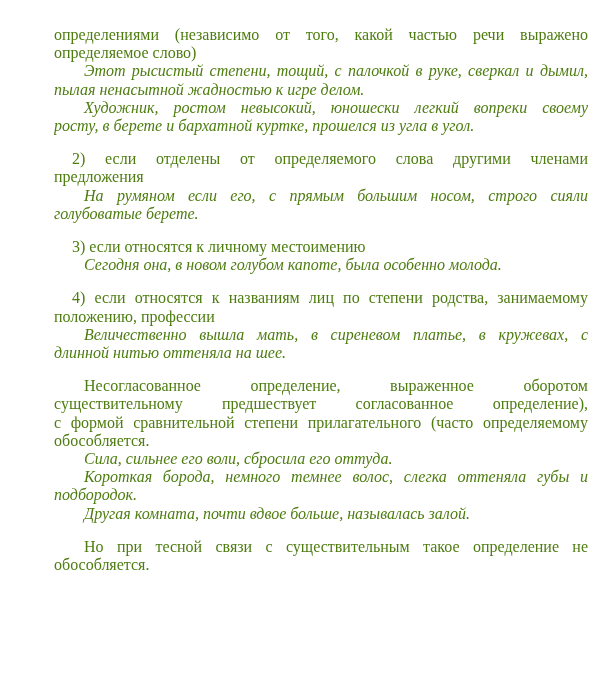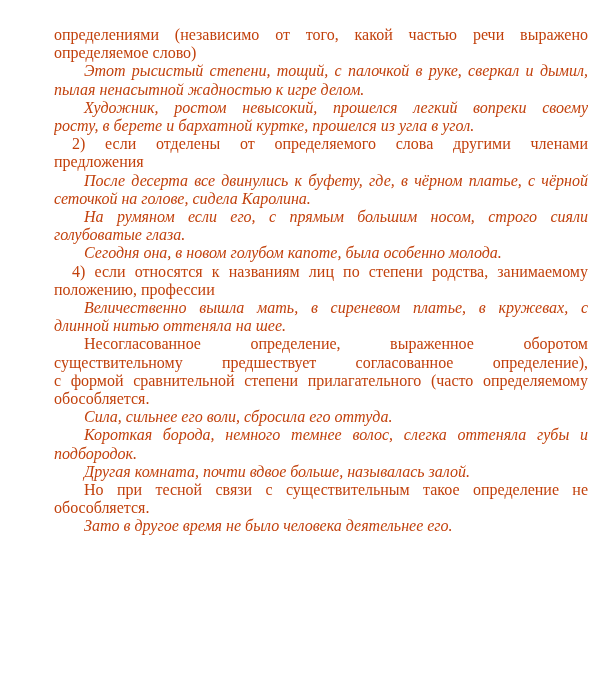--- a/index.html
+++ b/index.html
@@ -14,69 +14,68 @@
     width: 607px;
     height: 675px;
     padding: 26px 19px 0 54px;
     font-family: "Liberation Serif", "DejaVu Serif", serif;
     font-size: 16px;
     line-height: 18.2px;
     color: #000000;
     background: #ffffff;
   }
   .para { margin: 0; }
-  .section + .section { }
+  .section + .section { margin-top: 15px; }
   .line {
     min-height: 18.2px;
     white-space: normal;
     overflow: hidden;
   }
   .line.just {
     text-align: justify;
     text-align-last: justify;
     text-justify: inter-word;
   }
   .para.italic .line { font-style: italic; }
   .para.bold .line { font-weight: normal; }
   .line.ind { padding-left: 30px; }
   .line.ind-small { padding-left: 18px; }
 </style>
 </head>
 <body>
 
-<main class="page" style="background: rgb(255, 255, 255); color: #c2410c;">
+<main class="page" style="background: rgb(255, 255, 255); color: #4d7c0f;">
     <div class="section">
       <div class="para regular">
         <div class="line just">определениями (независимо от того, какой частью речи выражено</div>
         <div class="line">определяемое слово)</div>
       </div>
       <div class="para italic">
         <div class="line just ind">Этот рысистый степени, тощий, с палочкой в руке, сверкал и дымил,</div>
         <div class="line">пылая ненасытной жадностью к игре делом.</div>
       </div>
       <div class="para italic">
-        <div class="line just ind">Художник, ростом невысокий, прошелся легкий вопреки своему</div>
+        <div class="line just ind">Художник, ростом невысокий, юношески легкий вопреки своему</div>
         <div class="line">росту, в берете и бархатной куртке, прошелся из угла в угол.</div>
       </div>
     </div>
     <div class="section">
       <div class="para regular">
         <div class="line just ind-small">2) если отделены от определяемого слова другими членами</div>
         <div class="line">предложения</div>
       </div>
       <div class="para italic">
-        <div class="line just ind">После десерта все двинулись к буфету, где, в чёрном платье, с чёрной</div>
-        <div class="line">сеточкой на голове, сидела Каролина.</div>
-      </div>
-      <div class="para italic">
         <div class="line just ind">На румяном если его, с прямым большим носом, строго сияли</div>
-        <div class="line">голубоватые глаза.</div>
+        <div class="line">голубоватые берете.</div>
       </div>
     </div>
     <div class="section">
+      <div class="para regular">
+        <div class="line ind-small">3) если относятся к личному местоимению</div>
+      </div>
       <div class="para italic">
         <div class="line ind">Сегодня она, в новом голубом капоте, была особенно молода.</div>
       </div>
     </div>
     <div class="section">
       <div class="para regular">
         <div class="line just ind-small">4) если относятся к названиям лиц по степени родства, занимаемому</div>
         <div class="line">положению, профессии</div>
       </div>
       <div class="para italic">
@@ -100,17 +99,14 @@
       </div>
       <div class="para italic">
         <div class="line ind">Другая комната, почти вдвое больше, называлась залой.</div>
       </div>
     </div>
     <div class="section">
       <div class="para regular">
         <div class="line just ind">Но при тесной связи с существительным такое определение не</div>
         <div class="line">обособляется.</div>
       </div>
-      <div class="para italic">
-        <div class="line ind">Зато в другое время не было человека деятельнее его.</div>
-      </div>
     </div>
   </main>
 
 </body></html>

